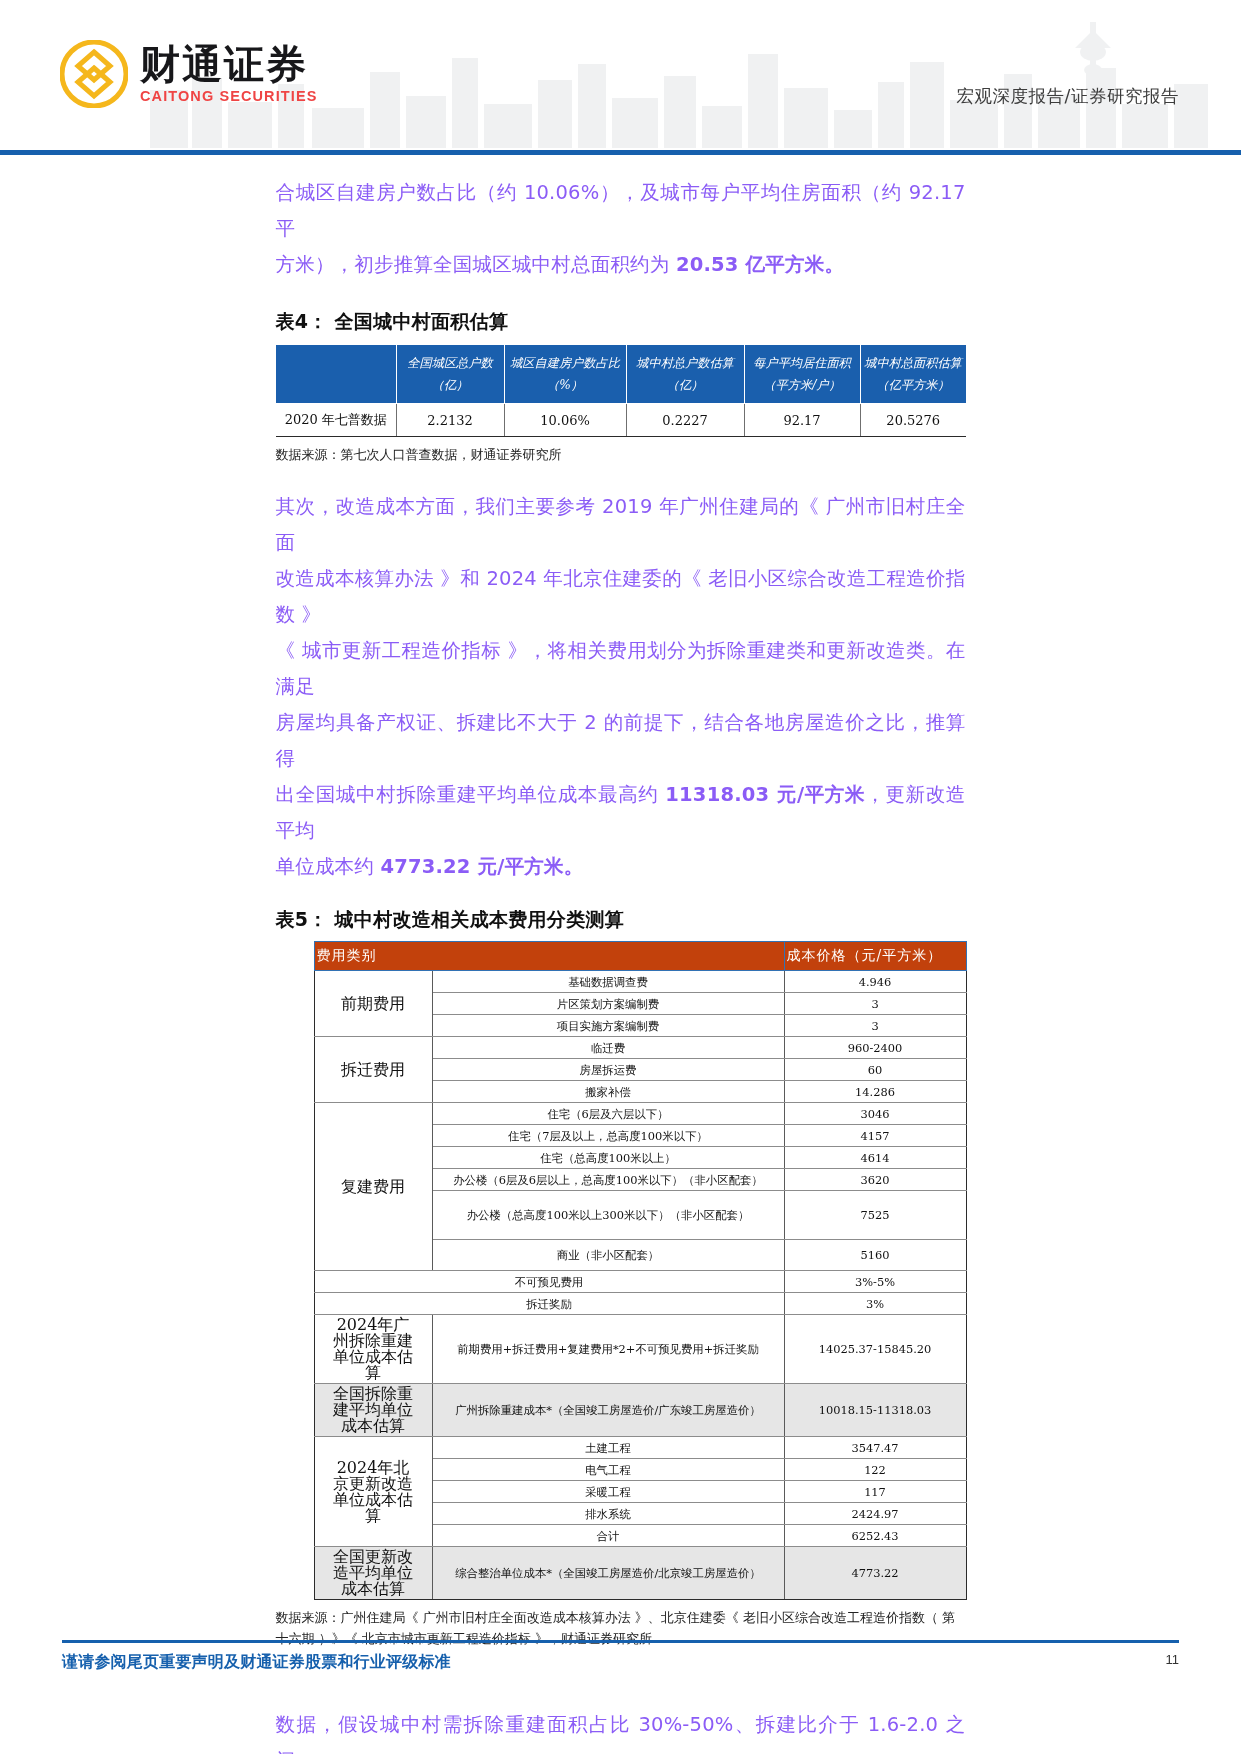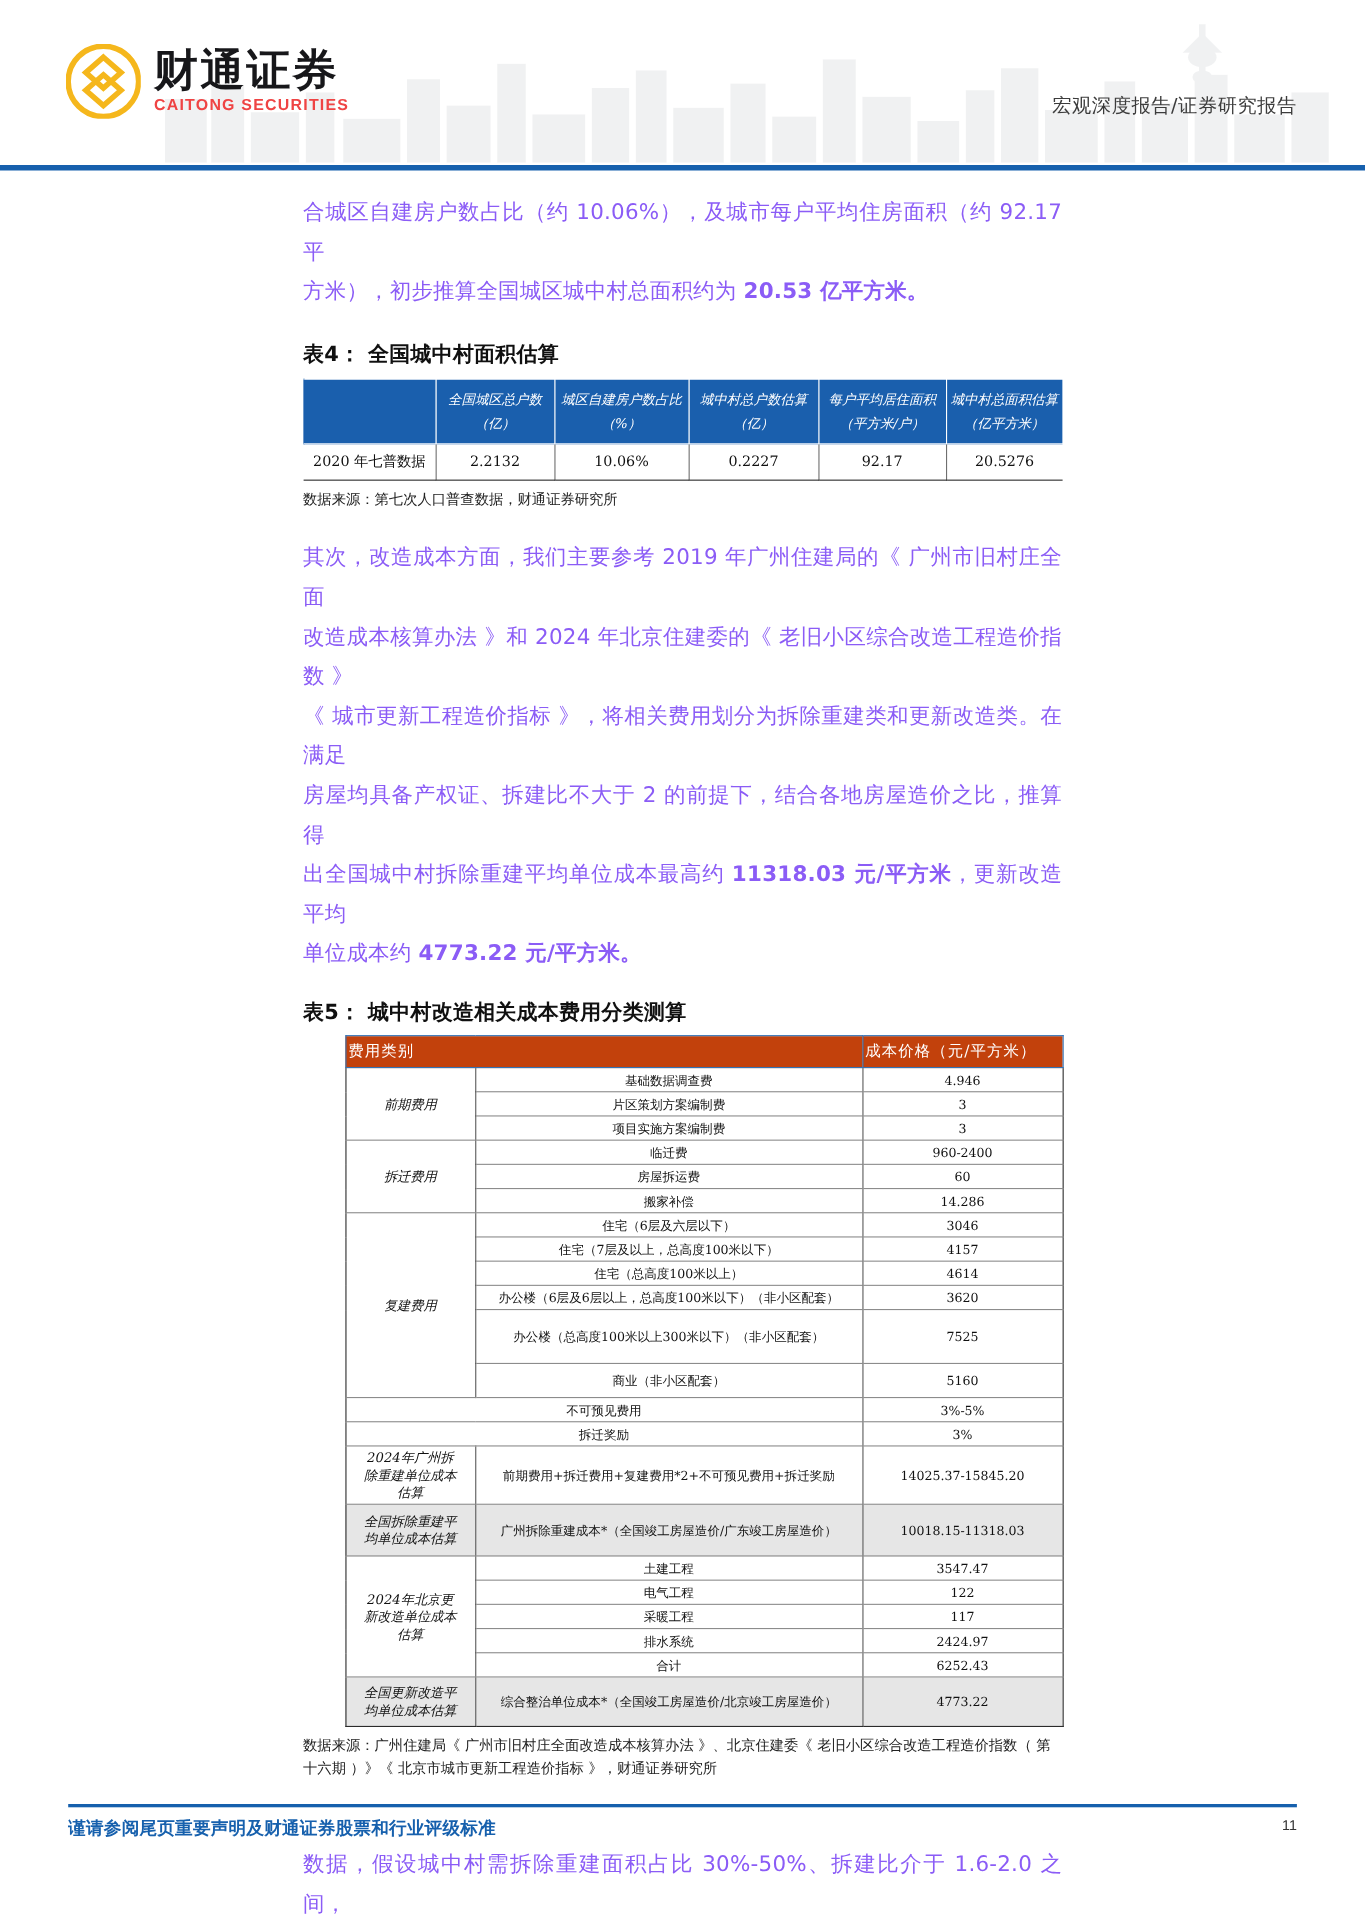--- a/index.html
+++ b/index.html
@@ -177,22 +177,21 @@
     text-align: center;
     vertical-align: middle;
     border-left: 1px solid #5a5a5a;
     border-right: 1px solid #5a5a5a;
     border-top: 1px solid #8c8c8c;
     border-bottom: 1px solid #8c8c8c;
     color: #111;
     height: 17px;
   }
   table.t5 td.grp {
-    font-size: 12px;
-    font-style: italic;
+    font-size: 16px;
   }
   table.t5 td.shade { background: #e6e6e6; }
   table.t5 tr.heavy-top > td { border-top: 1.8px solid #2b2b2b; }
   table.t5 td.outer-l { border-left: 1.6px solid #2b2b2b; }
   table.t5 td.outer-r { border-right: 1.6px solid #2b2b2b; }
   table.t5 tr.last > td { border-bottom: 1.8px solid #2b2b2b; }
   .t5-tall { height: 34px; }
 
   
   .footer-rule {

